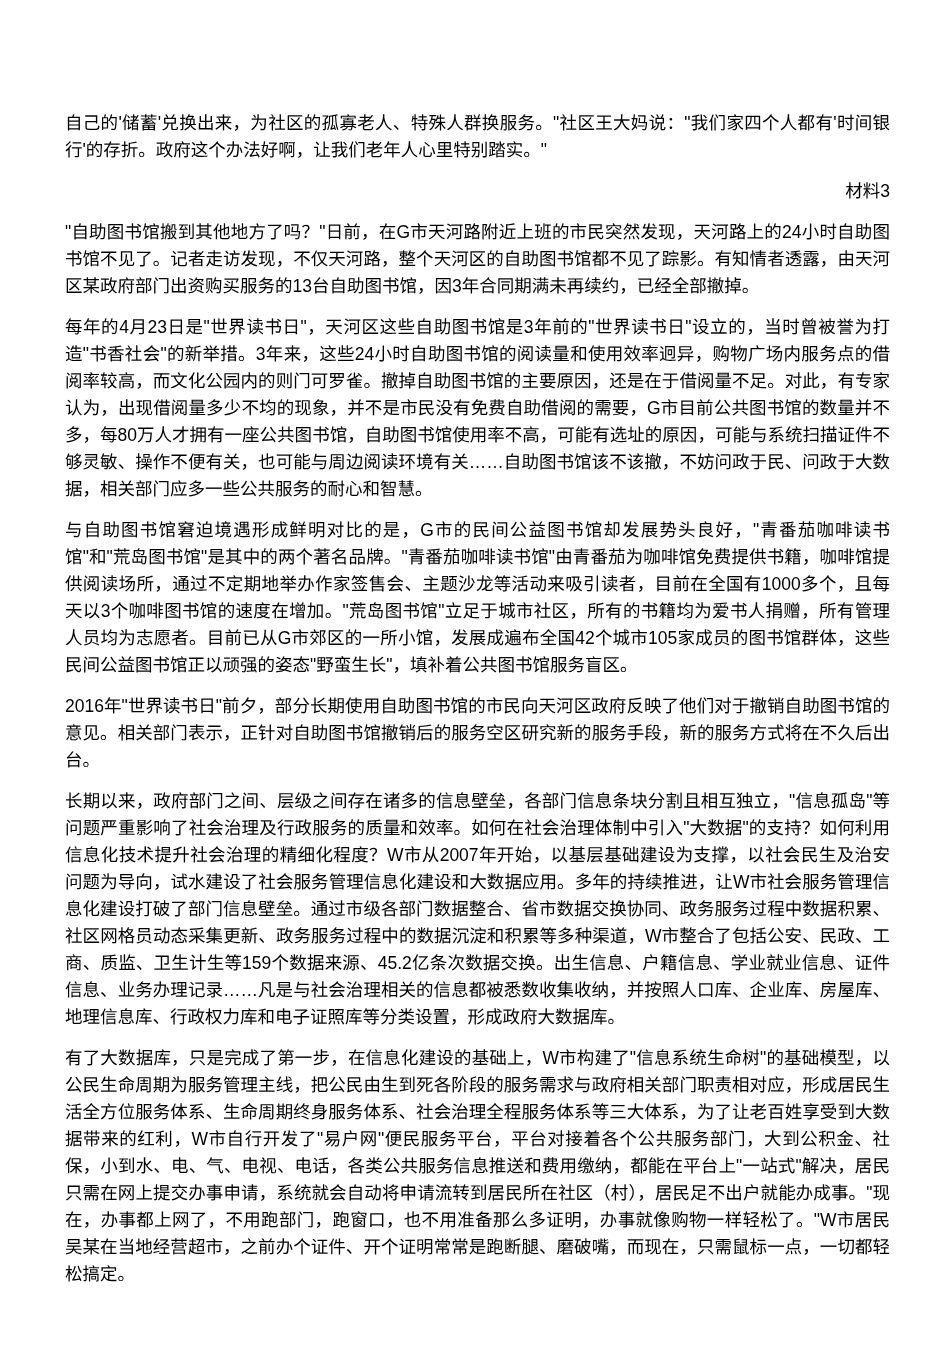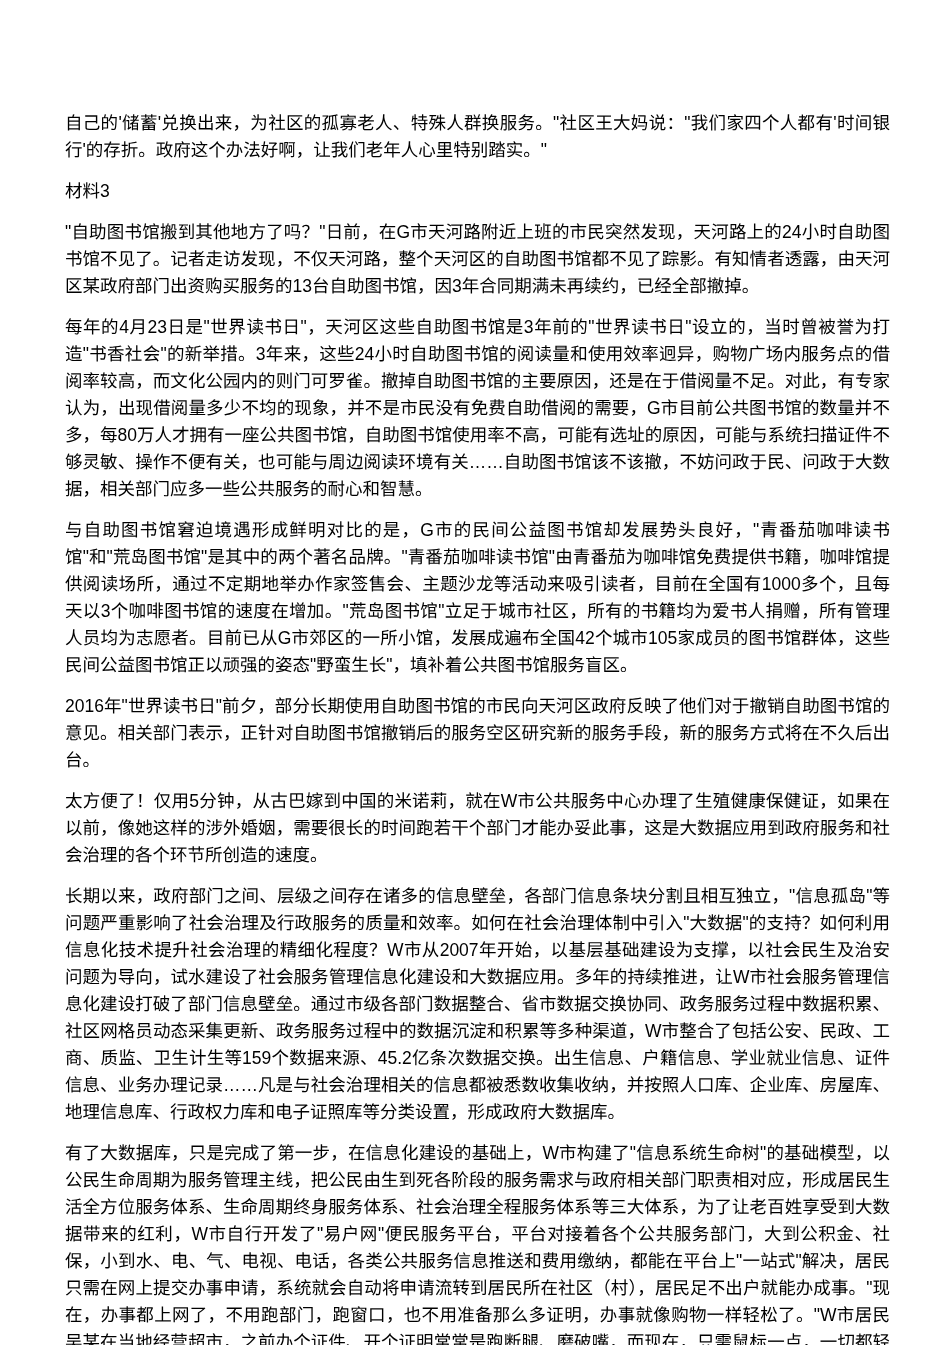--- a/index.html
+++ b/index.html
@@ -22,29 +22,28 @@
   .para {
     font-size: 17.5px;
     line-height: 27px;
     margin: 0 0 14px 0;
     text-align: justify;
     word-break: break-all;
     font-weight: 400;
     color: #000000;
   }
   .heading {
-    text-align: left;
+    text-align: right;
   }
 </style>
 </head>
 <body>
 
 <div class="doc">
   <p class="para">自己的'储蓄'兑换出来，为社区的孤寡老人、特殊人群换服务。"社区王大妈说："我们家四个人都有'时间银行'的存折。政府这个办法好啊，让我们老年人心里特别踏实。"</p>
   <p class="para heading">材料3</p>
   <p class="para">"自助图书馆搬到其他地方了吗？"日前，在G市天河路附近上班的市民突然发现，天河路上的24小时自助图书馆不见了。记者走访发现，不仅天河路，整个天河区的自助图书馆都不见了踪影。有知情者透露，由天河区某政府部门出资购买服务的13台自助图书馆，因3年合同期满未再续约，已经全部撤掉。</p>
   <p class="para">每年的4月23日是"世界读书日"，天河区这些自助图书馆是3年前的"世界读书日"设立的，当时曾被誉为打造"书香社会"的新举措。3年来，这些24小时自助图书馆的阅读量和使用效率迥异，购物广场内服务点的借阅率较高，而文化公园内的则门可罗雀。撤掉自助图书馆的主要原因，还是在于借阅量不足。对此，有专家认为，出现借阅量多少不均的现象，并不是市民没有免费自助借阅的需要，G市目前公共图书馆的数量并不多，每80万人才拥有一座公共图书馆，自助图书馆使用率不高，可能有选址的原因，可能与系统扫描证件不够灵敏、操作不便有关，也可能与周边阅读环境有关……自助图书馆该不该撤，不妨问政于民、问政于大数据，相关部门应多一些公共服务的耐心和智慧。</p>
   <p class="para">与自助图书馆窘迫境遇形成鲜明对比的是，G市的民间公益图书馆却发展势头良好，"青番茄咖啡读书馆"和"荒岛图书馆"是其中的两个著名品牌。"青番茄咖啡读书馆"由青番茄为咖啡馆免费提供书籍，咖啡馆提供阅读场所，通过不定期地举办作家签售会、主题沙龙等活动来吸引读者，目前在全国有1000多个，且每天以3个咖啡图书馆的速度在增加。"荒岛图书馆"立足于城市社区，所有的书籍均为爱书人捐赠，所有管理人员均为志愿者。目前已从G市郊区的一所小馆，发展成遍布全国42个城市105家成员的图书馆群体，这些民间公益图书馆正以顽强的姿态"野蛮生长"，填补着公共图书馆服务盲区。</p>
   <p class="para">2016年"世界读书日"前夕，部分长期使用自助图书馆的市民向天河区政府反映了他们对于撤销自助图书馆的意见。相关部门表示，正针对自助图书馆撤销后的服务空区研究新的服务手段，新的服务方式将在不久后出台。</p>
-  <p class="para">太方便了！仅用5分钟，从古巴嫁到中国的米诺莉，就在W市公共服务中心办理了生殖健康保健证，如果在以前，像她这样的涉外婚姻，需要很长的时间跑若干个部门才能办妥此事，这是大数据应用到政府服务和社会治理的各个环节所创造的速度。</p>
   <p class="para">长期以来，政府部门之间、层级之间存在诸多的信息壁垒，各部门信息条块分割且相互独立，"信息孤岛"等问题严重影响了社会治理及行政服务的质量和效率。如何在社会治理体制中引入"大数据"的支持？如何利用信息化技术提升社会治理的精细化程度？W市从2007年开始，以基层基础建设为支撑，以社会民生及治安问题为导向，试水建设了社会服务管理信息化建设和大数据应用。多年的持续推进，让W市社会服务管理信息化建设打破了部门信息壁垒。通过市级各部门数据整合、省市数据交换协同、政务服务过程中数据积累、社区网格员动态采集更新、政务服务过程中的数据沉淀和积累等多种渠道，W市整合了包括公安、民政、工商、质监、卫生计生等159个数据来源、45.2亿条次数据交换。出生信息、户籍信息、学业就业信息、证件信息、业务办理记录……凡是与社会治理相关的信息都被悉数收集收纳，并按照人口库、企业库、房屋库、地理信息库、行政权力库和电子证照库等分类设置，形成政府大数据库。</p>
   <p class="para">有了大数据库，只是完成了第一步，在信息化建设的基础上，W市构建了"信息系统生命树"的基础模型，以公民生命周期为服务管理主线，把公民由生到死各阶段的服务需求与政府相关部门职责相对应，形成居民生活全方位服务体系、生命周期终身服务体系、社会治理全程服务体系等三大体系，为了让老百姓享受到大数据带来的红利，W市自行开发了"易户网"便民服务平台，平台对接着各个公共服务部门，大到公积金、社保，小到水、电、气、电视、电话，各类公共服务信息推送和费用缴纳，都能在平台上"一站式"解决，居民只需在网上提交办事申请，系统就会自动将申请流转到居民所在社区（村），居民足不出户就能办成事。"现在，办事都上网了，不用跑部门，跑窗口，也不用准备那么多证明，办事就像购物一样轻松了。"W市居民吴某在当地经营超市，之前办个证件、开个证明常常是跑断腿、磨破嘴，而现在，只需鼠标一点，一切都轻松搞定。</p>
 </div>
 
 </body></html>

